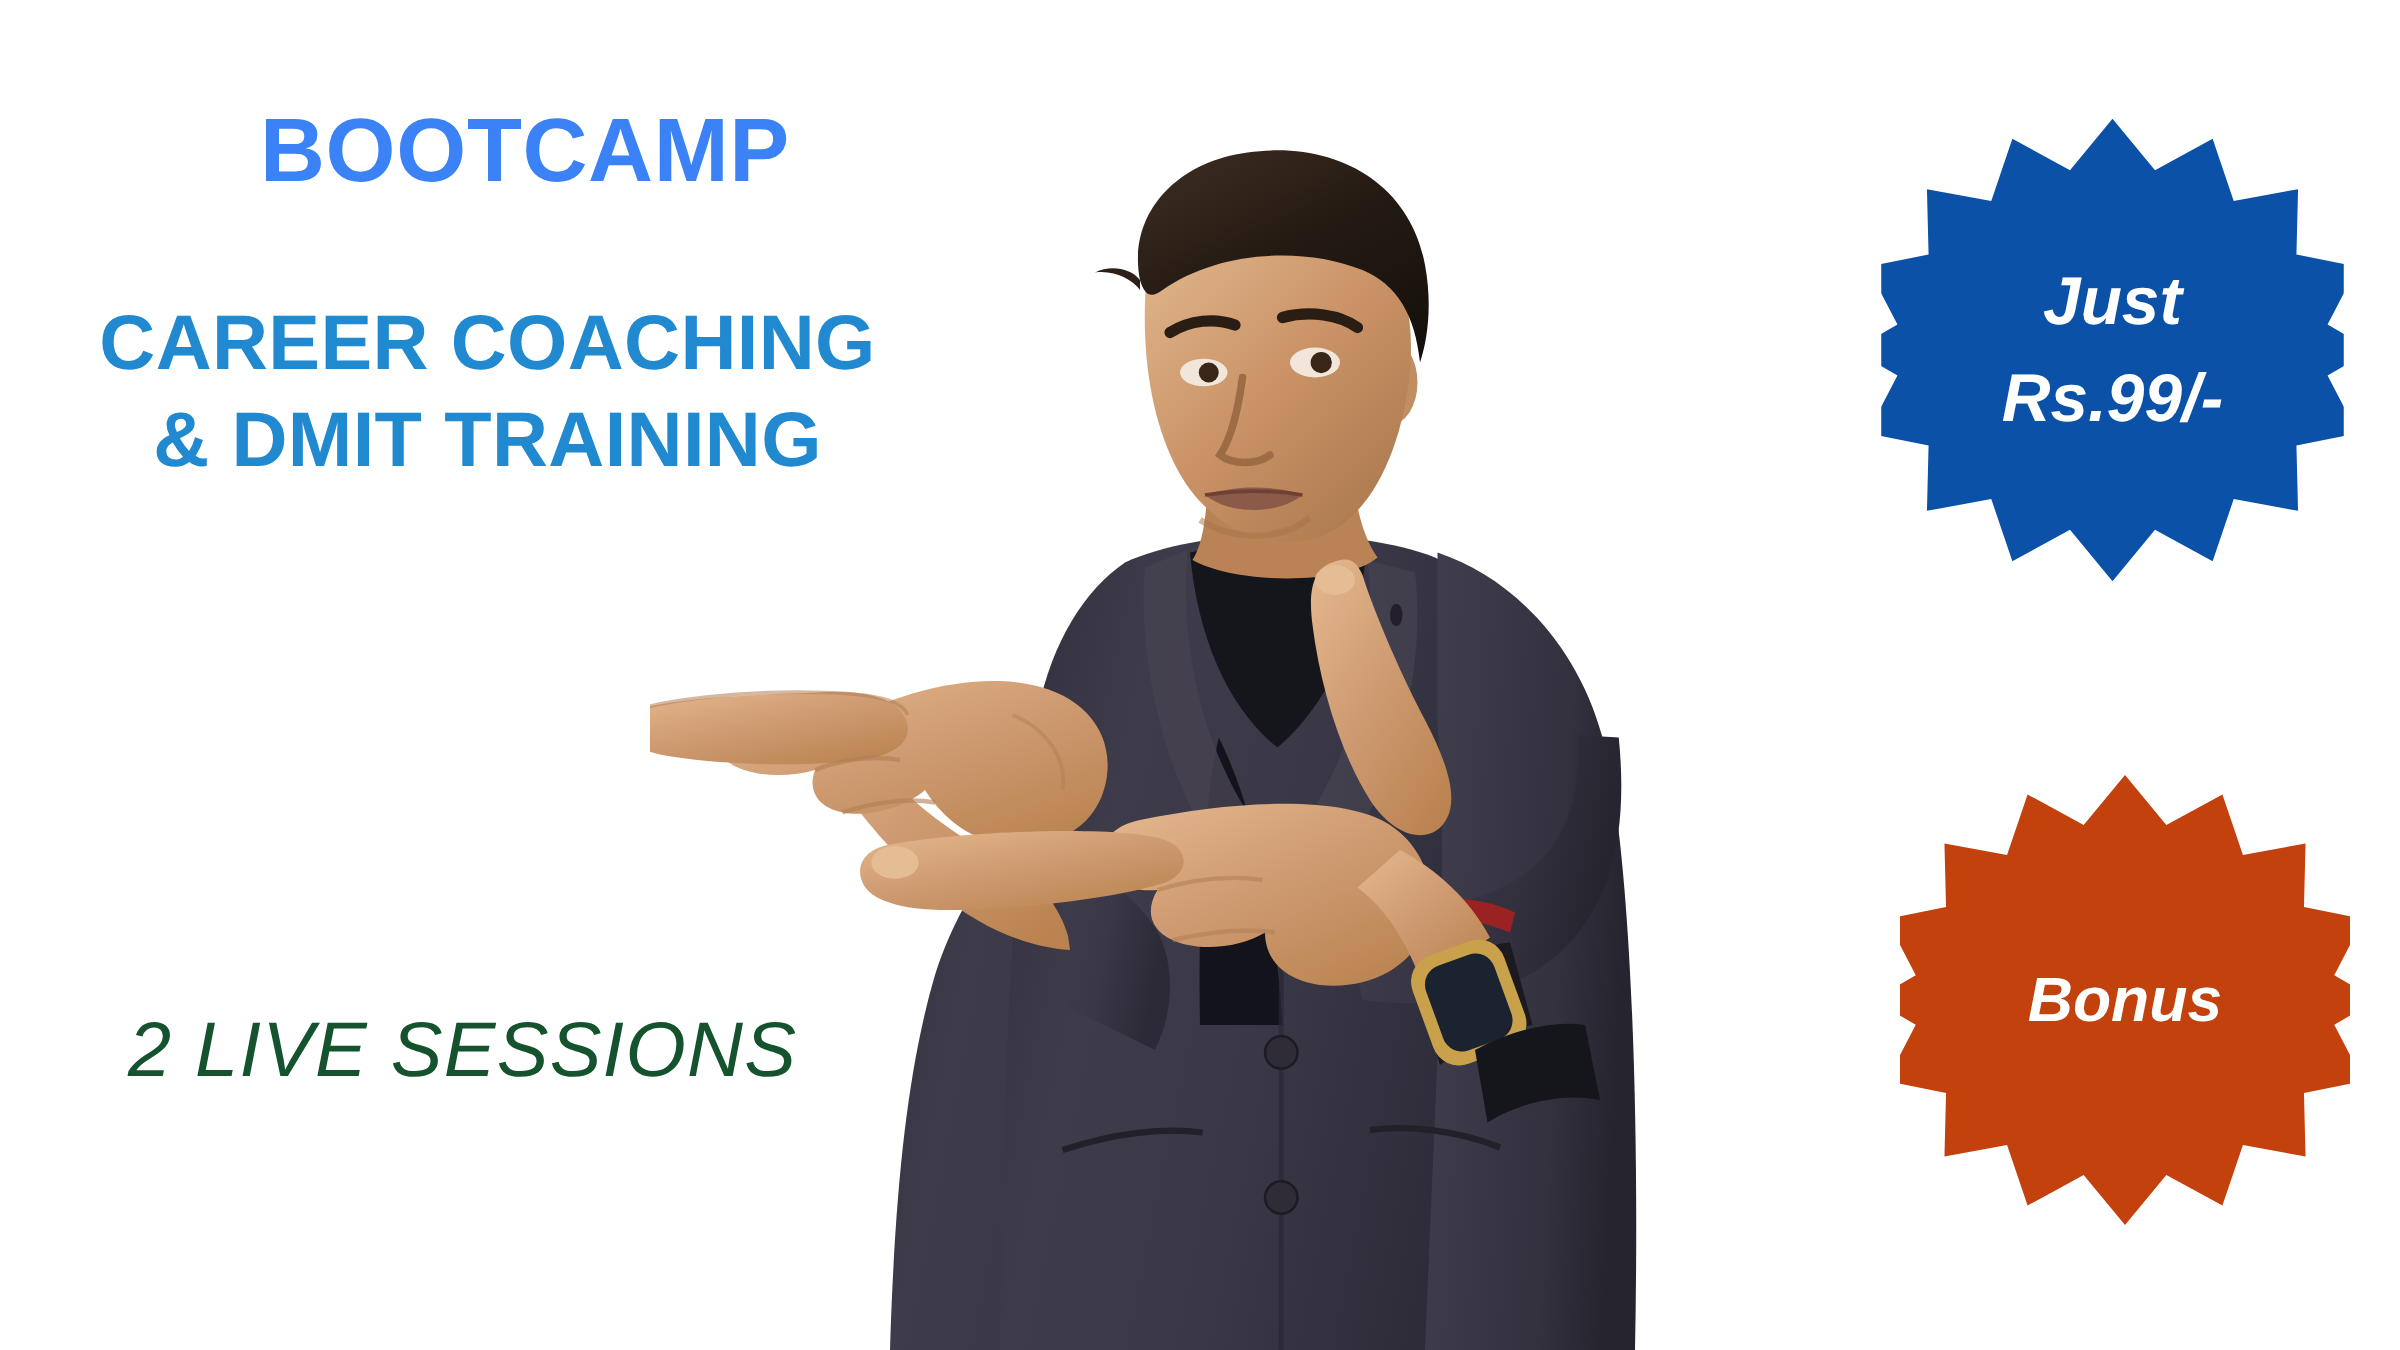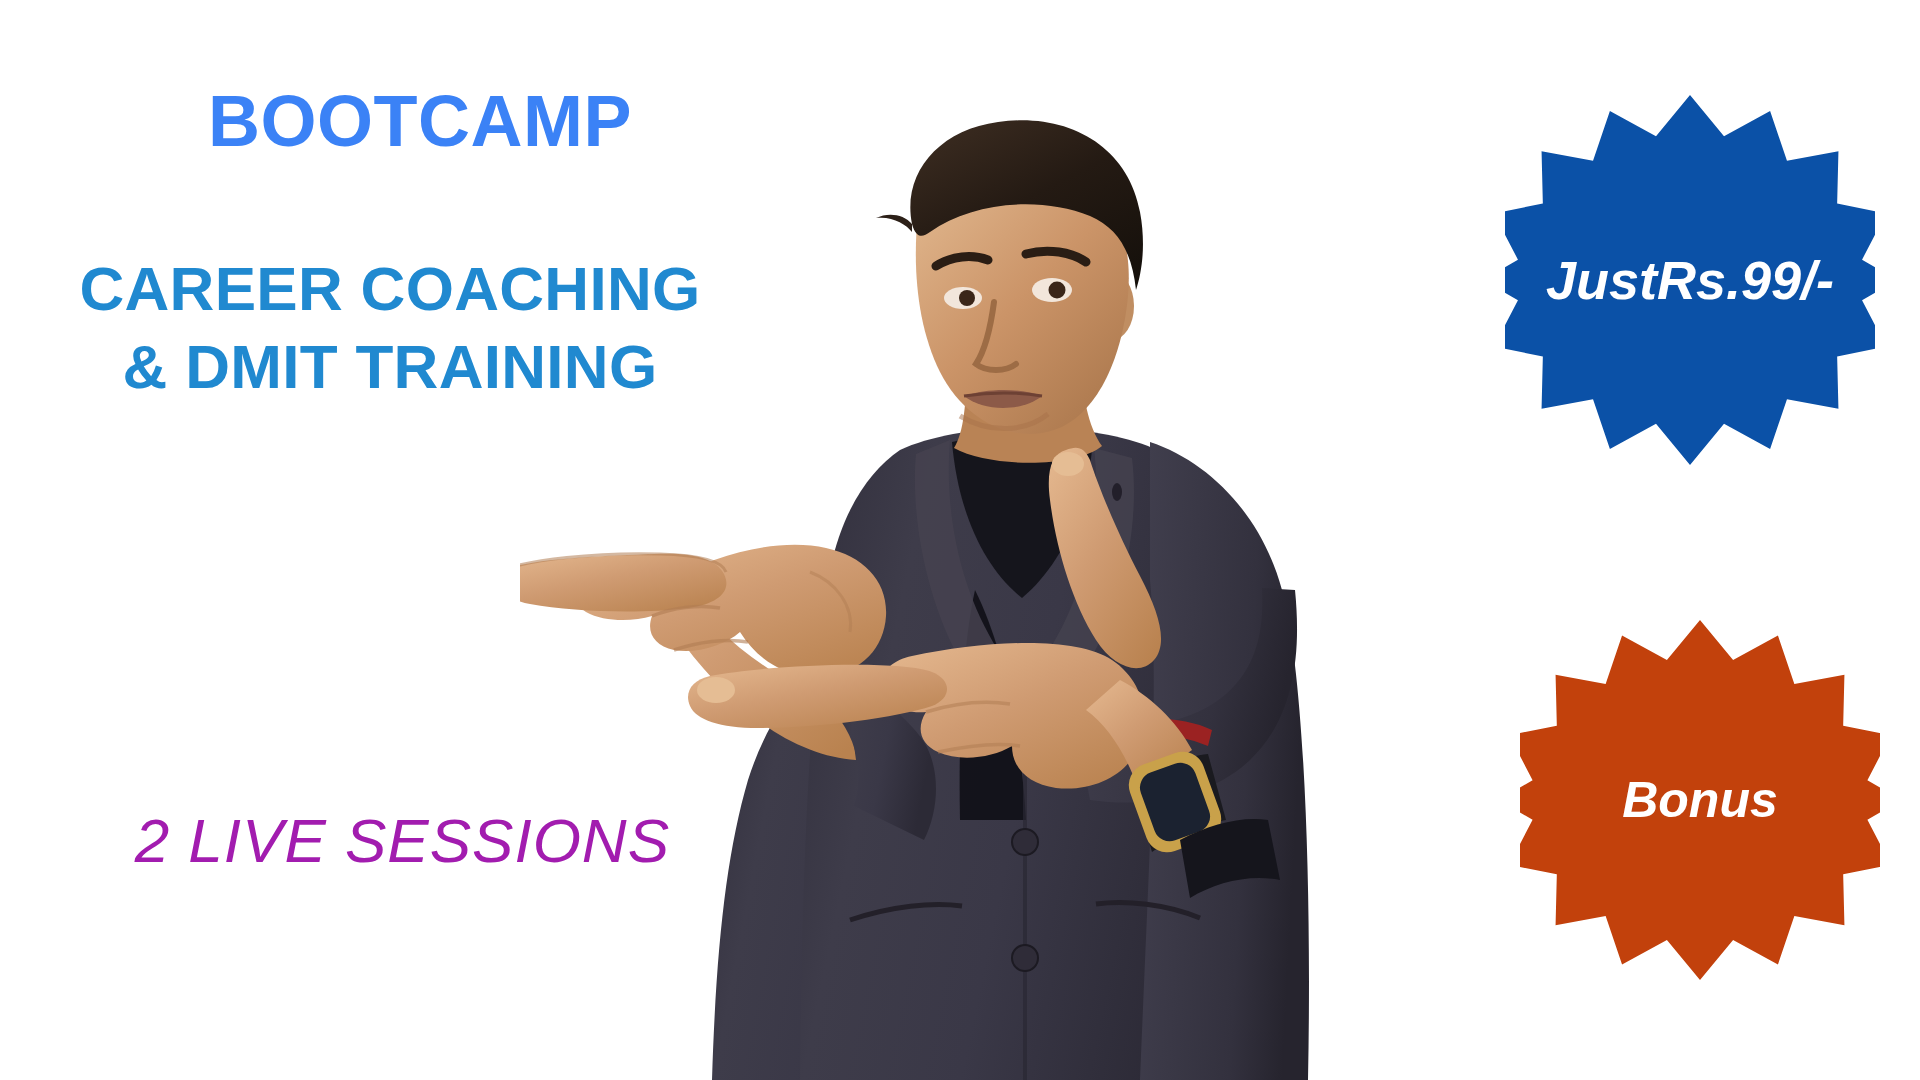--- a/index.html
+++ b/index.html
@@ -31,52 +31,53 @@
     font-weight: 700;
     letter-spacing: 0.5px;
     color: #3b82f6;
     line-height: 1.05;
     white-space: nowrap;
   }
 
   .headline-blue {
     position: absolute;
     left: 40px;
-    top: 250px;
+    top: 236px;
     width: 700px;
     text-align: center;
     font-size: 62px;
     font-weight: 700;
     color: #2089d0;
     line-height: 1.25;
     letter-spacing: 0.3px;
   }
   .headline-blue .line {
     white-space: nowrap;
     display: block;
   }
 
   .headline-sessions {
     position: absolute;
     left: 70px;
     top: 805px;
     width: 600px;
-    text-align: right;
+    text-align: center;
     font-size: 62px;
     font-weight: 400;
     font-style: italic;
-    color: #a21caf;
+    color: #14532d;
     letter-spacing: 1px;
     white-space: nowrap;
   }
 
   
   .badge {
     position: absolute;
     display: flex;
+    flex-direction: column;
     align-items: center;
     justify-content: center;
     text-align: right;
     color: #ffffff;
     font-style: italic;
     font-weight: 700;
     line-height: 1.45;
   }
   .badge .badge-line { display: block; white-space: nowrap; }
 

